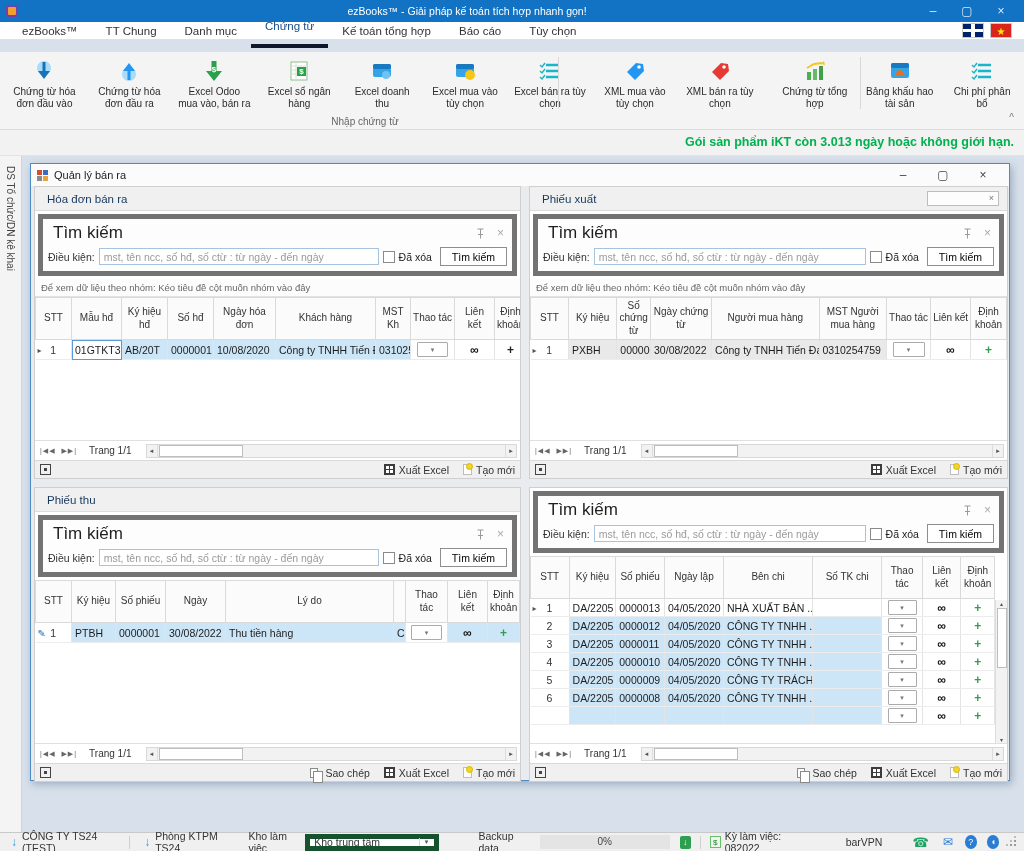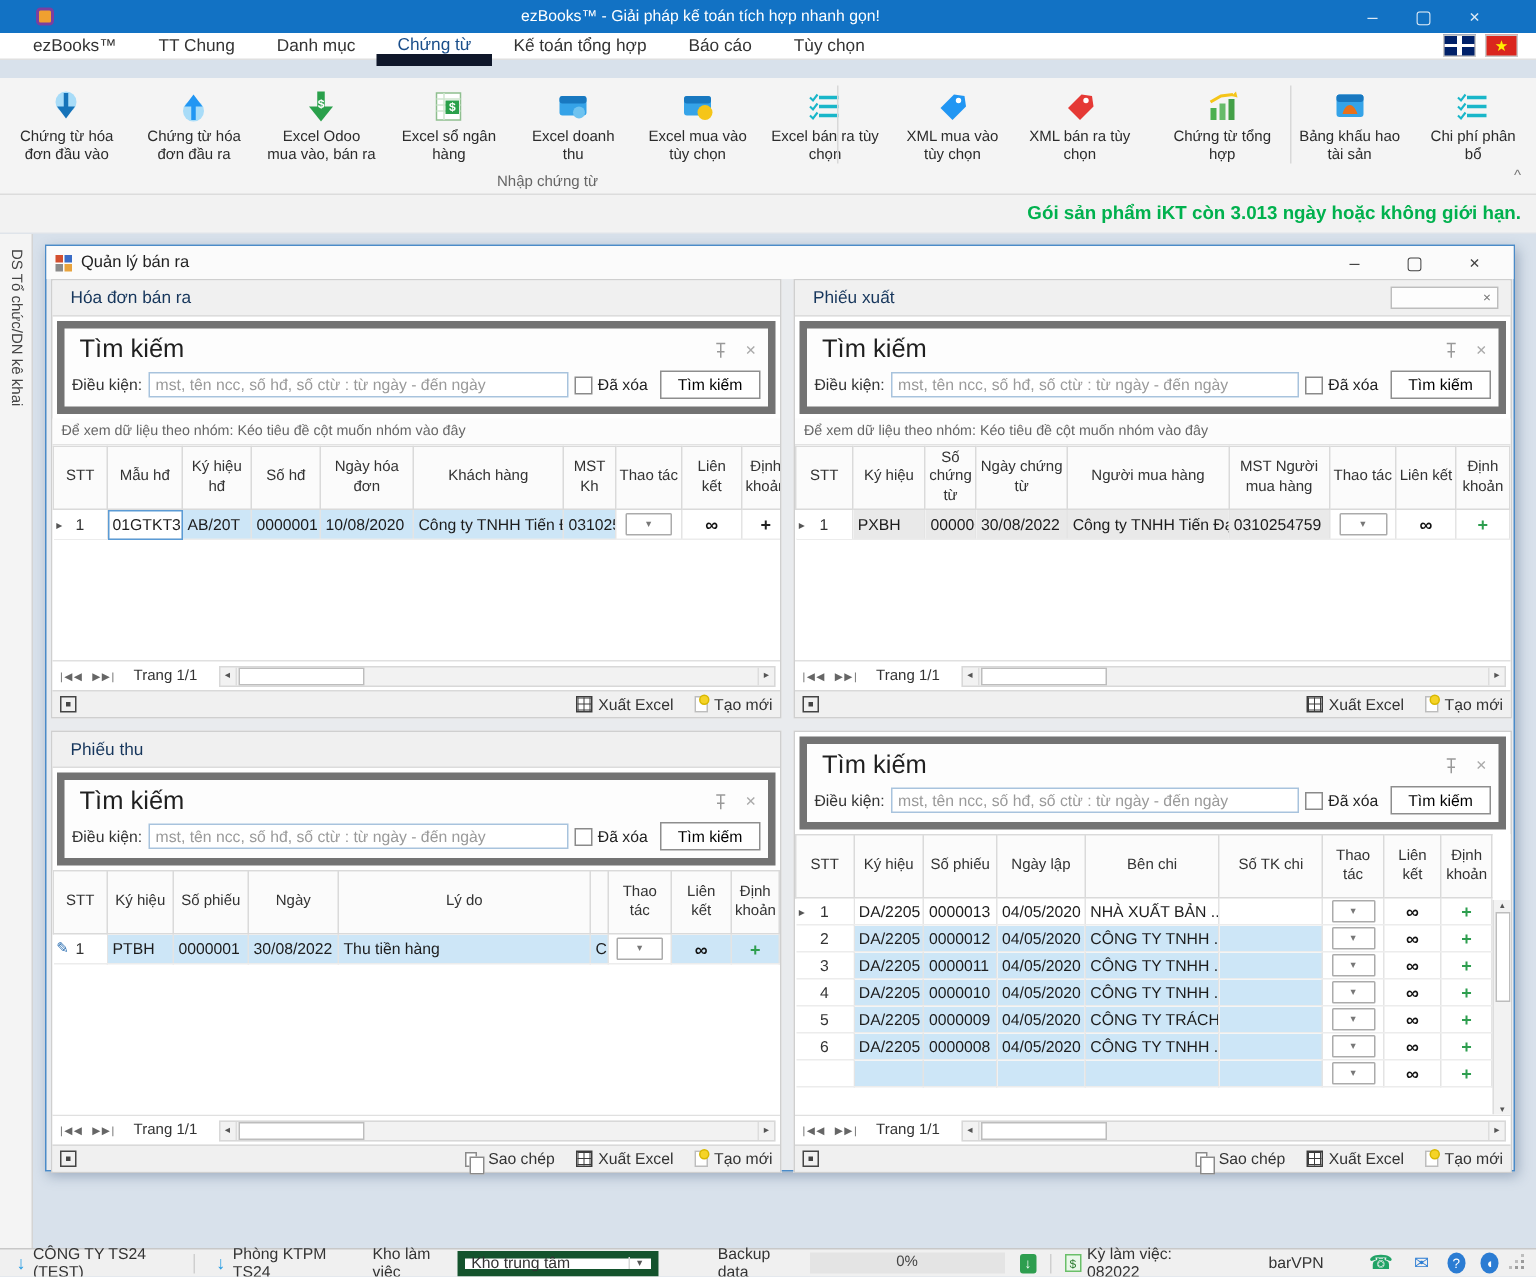--- a/index.html
+++ b/index.html
@@ -1,28 +1,28 @@
 <!DOCTYPE html>
 <html><head>
 <meta charset="utf-8">
 <style>
   *{margin:0;padding:0;box-sizing:border-box}
   html,body{width:1024px;height:851px;overflow:hidden}
   body{font-family:"Liberation Sans","DejaVu Sans",sans-serif;font-size:11px;color:#222;background:#d8e1eb;position:relative}
 
   
-  #titlebar{position:absolute;left:0;top:0;width:1024px;height:22px;background:#1272c4;display:flex;align-items:center;padding:0 24px}
+  #titlebar{position:absolute;left:0;top:0;width:1024px;height:22px;background:#1272c4;display:flex;align-items:center;padding:0 6px}
   .appico{width:12px;height:12px;border:2px solid #7b3fa0;background:#f0a030;border-radius:3px}
   #titlebar .ttext{flex:1;text-align:center;color:#fff;font-size:10.5px}
   .wc{width:34px;text-align:center;color:#dce9f5;font-size:12px;line-height:22px}
 
   
   #menubar{position:absolute;left:0;top:22px;width:1024px;height:18px;background:#fff;border-bottom:1px solid #e0e0e0;display:flex;align-items:center;padding:0 8px}
   .mitem{padding:6px 14px;font-size:11.5px;color:#333}
-  .mitem.active{color:#1a4e8a;border-bottom:8px solid #0f172a;padding-bottom:0}
+  .mitem.active{color:#1a4e8a;border-bottom:4px solid #0f172a;padding-bottom:12px}
   .flags{margin-left:auto;display:flex;gap:6px;margin-right:4px}
   .flag{width:22px;height:15px;border:1px solid #c9c9c9}
   .flag-uk{background-color:#012169;background-image:
     linear-gradient(to bottom,transparent 42%,#fff 42%,#fff 58%,transparent 58%),
     linear-gradient(to right,transparent 42%,#fff 42%,#fff 58%,transparent 58%),
     linear-gradient(to bottom,transparent 46%,#c8102e 46%,#c8102e 54%,transparent 54%),
     linear-gradient(to right,transparent 46%,#c8102e 46%,#c8102e 54%,transparent 54%)}
   .flag-vn{background:#da251d;color:#ffef00;text-align:center;font-size:10px;line-height:15px}
 
   

